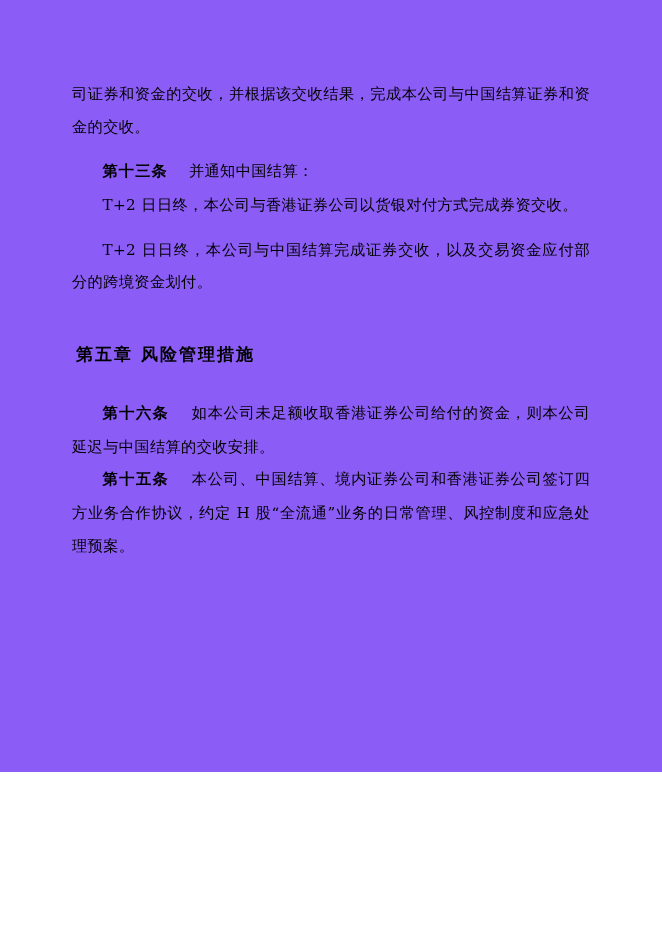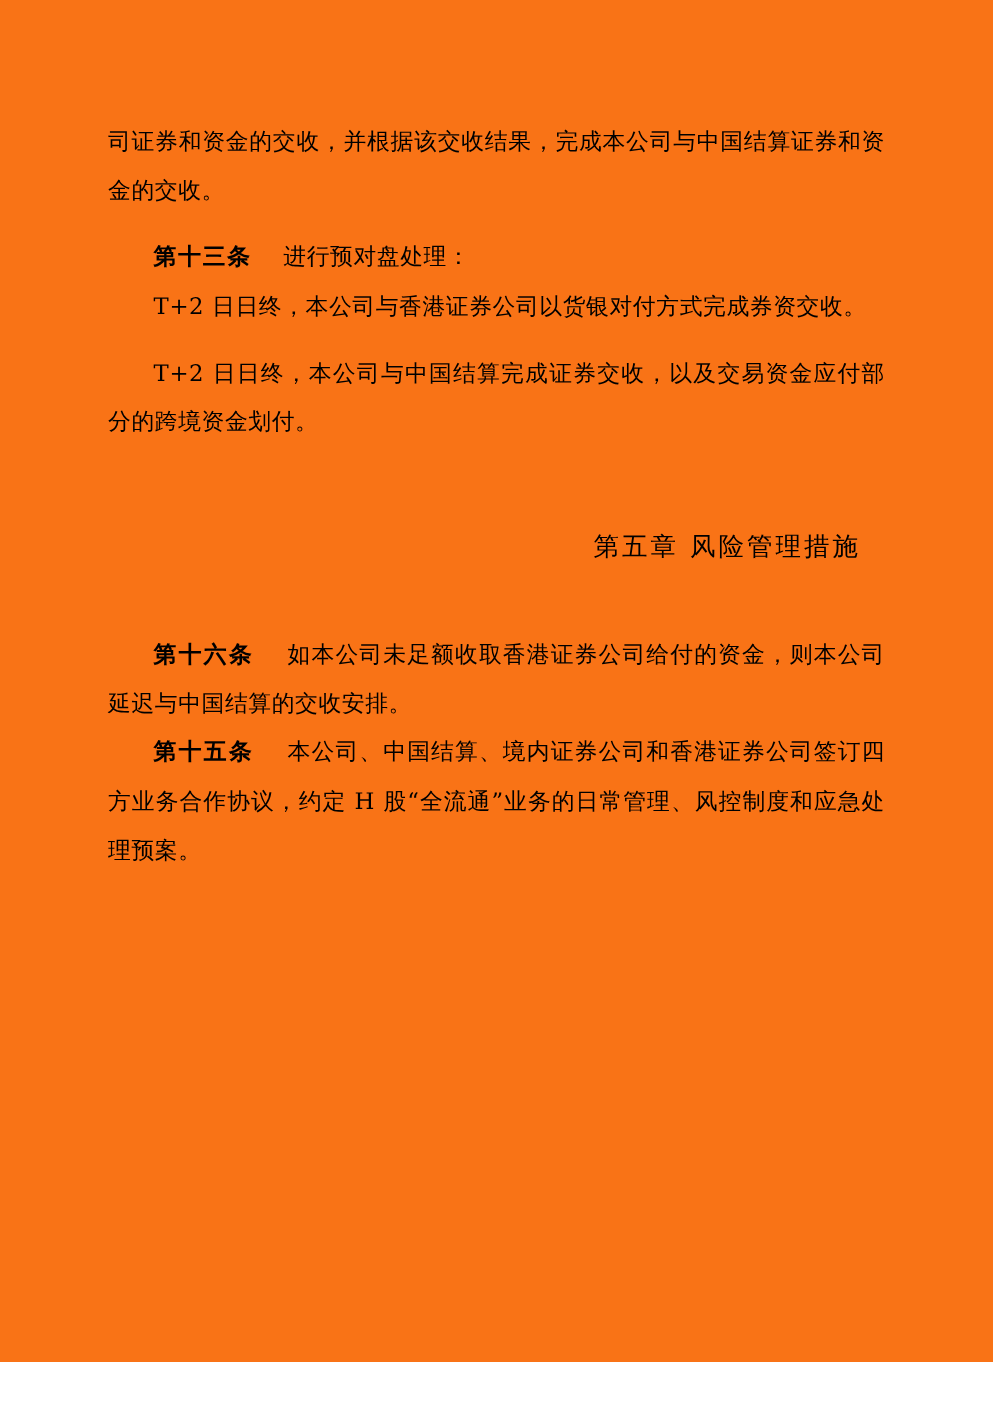--- a/index.html
+++ b/index.html
@@ -10,22 +10,22 @@
   body {
     width: 662px;
     height: 936px;
     font-family: "DejaVu Serif", "Liberation Serif", serif;
     color: #000000;
     overflow: hidden;
   }
   .page {
     position: relative;
     width: 662px;
-    height: 908px;
-    background: #f97316;
+    height: 772px;
+    background: #8b5cf6;
     box-sizing: border-box;
     padding: 78px 72px 60px 72px;
   }
   .doc-body {
     font-size: 15.2px;
     line-height: 2.15;
     letter-spacing: 0.4px;
     text-align: justify;
     text-justify: inter-ideograph;
   }
@@ -36,46 +36,47 @@
   p.indent {
     margin: 0;
     text-indent: 2em;
   }
   .spacer-sm { height: 12px; }
   .spacer-md { height: 22px; }
   .spacer-lg { height: 34px; }
   .art-label {
     font-weight: bold;
     letter-spacing: 1.2px;
+    font-family: Liberation Mono, monospace;
   }
   .chapter-heading {
-    text-align: right;
+    text-align: left;
     font-size: 17px;
-    font-weight: normal;
+    font-weight: bold;
     letter-spacing: 2px;
     line-height: 2;
-    margin: 16px;
+    margin: 4px;
   }
 </style>
 </head>
 <body>
 
 <div class="page">
   <div class="doc-body">
 
     <p class="para">
       <span>司证券和资金的交收，并根据该交收结果，完成本公司与中国结算证券和资金的交收。</span>
     </p>
 
     <div class="spacer-sm"></div>
 
     <p class="indent">
       <span class="art-label">第十三条</span>
       <span>&nbsp;&nbsp;</span>
-      <span>进行预对盘处理：</span>
+      <span>并通知中国结算：</span>
     </p>
 
 
     <p class="indent">
       <span>T+2 日日终，本公司与香港证券公司以货银对付方式完成券资交收。</span>
     </p>
 
     <div class="spacer-sm"></div>
 
     <p class="indent">

